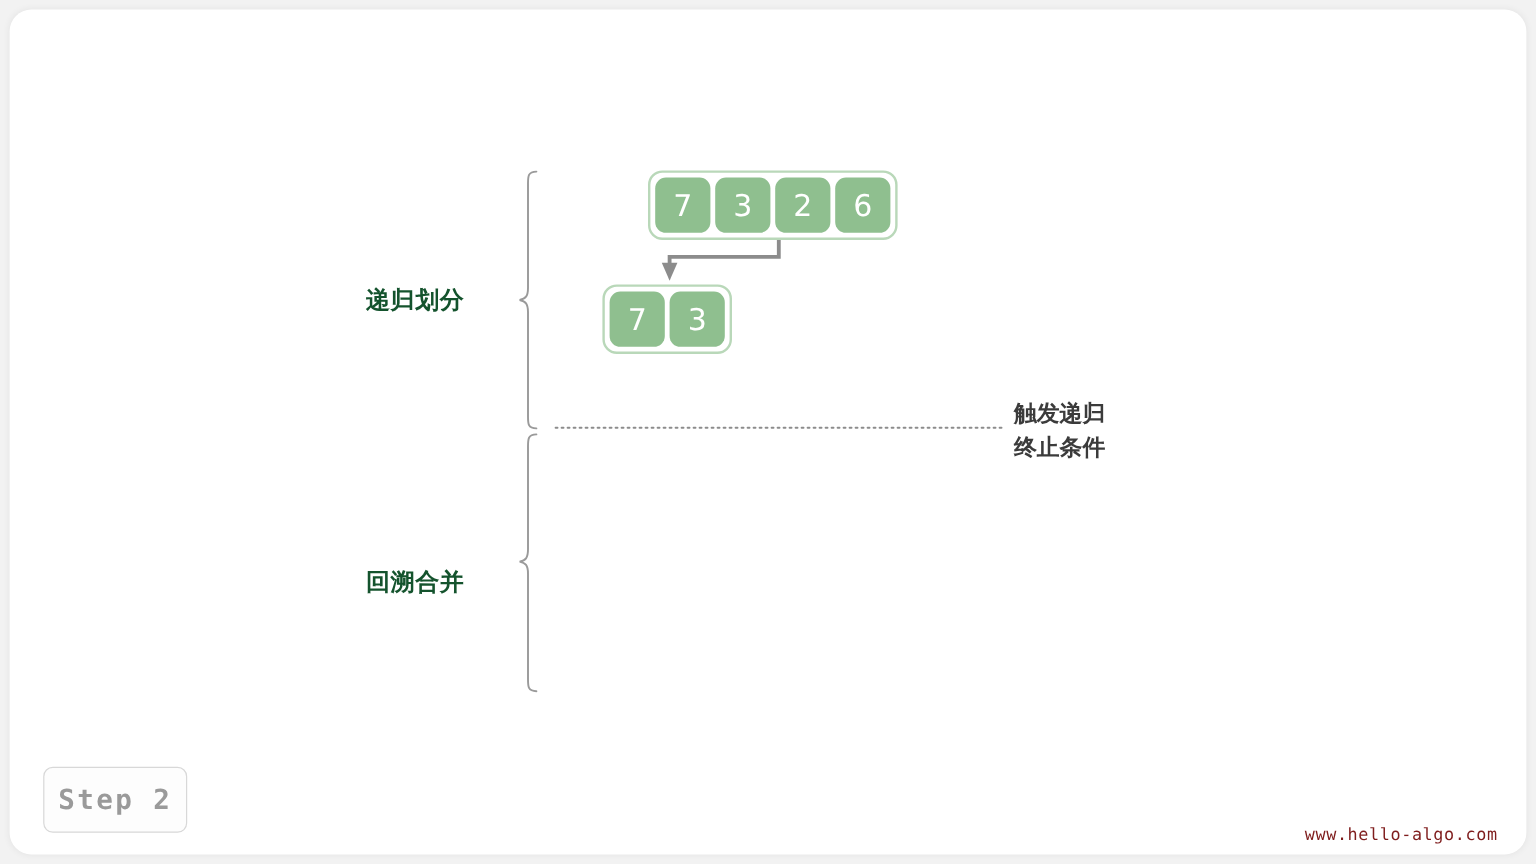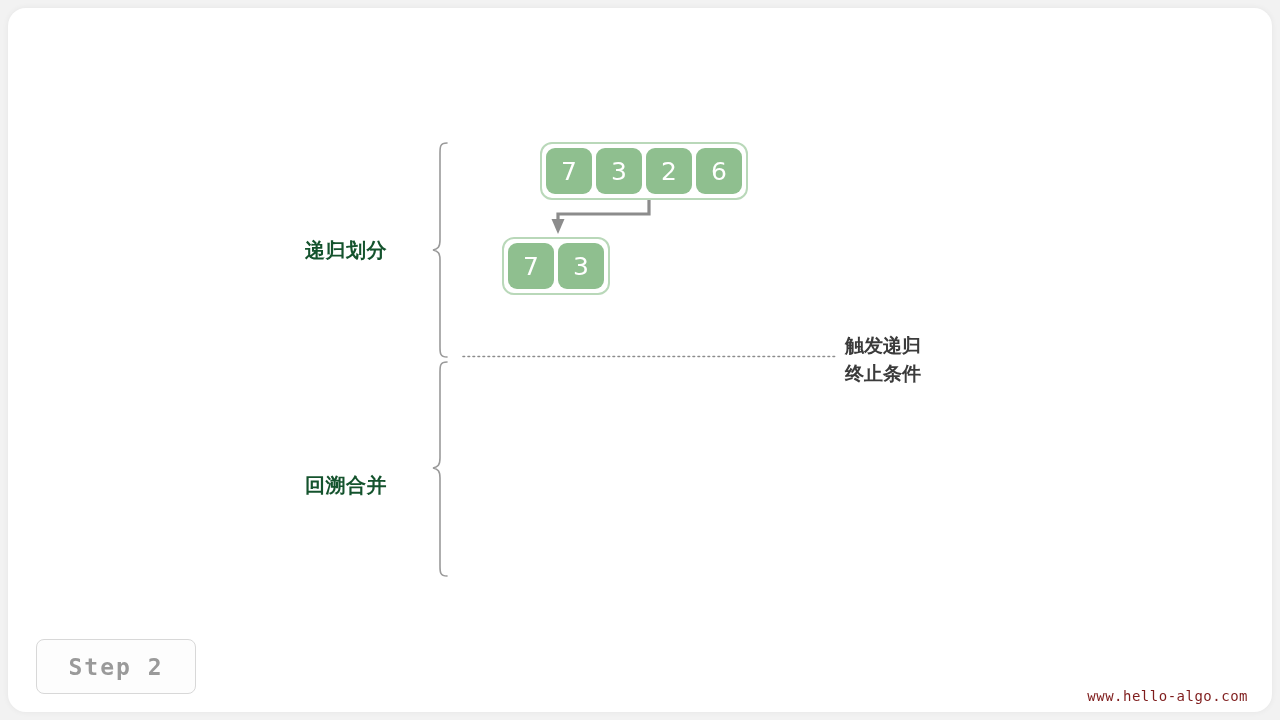--- a/index.html
+++ b/index.html
@@ -75,21 +75,21 @@
     color: #3b3b3b;
     line-height: 1.45;
     white-space: nowrap;
   }
 
   
   #step-badge {
     position: absolute;
     left: 36px;
     top: 639px;
-    width: 160px;
+    width: 120px;
     height: 55px;
     box-sizing: border-box;
     border: 1px solid #d8d8d8;
     border-radius: 8px;
     background: #fdfdfd;
     display: flex;
     align-items: center;
     justify-content: center;
     font-family: "DejaVu Sans Mono", monospace;
     font-weight: bold;

